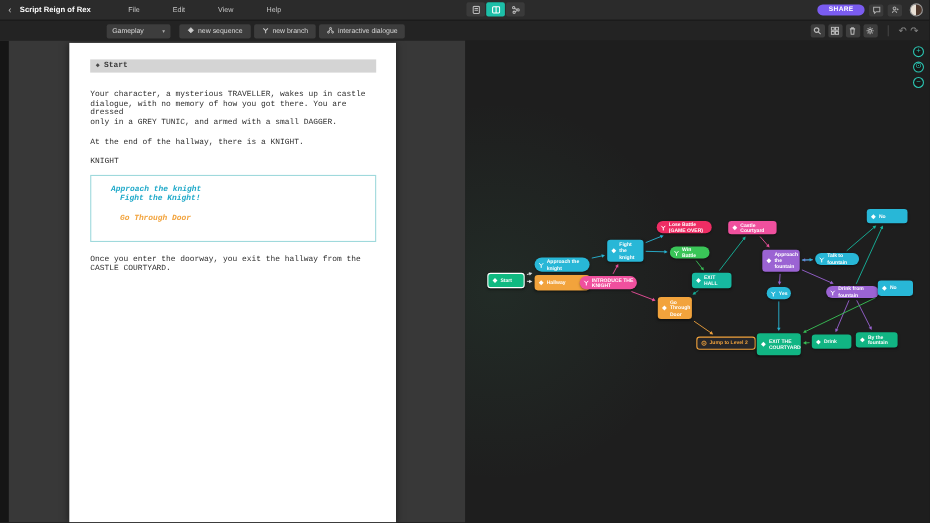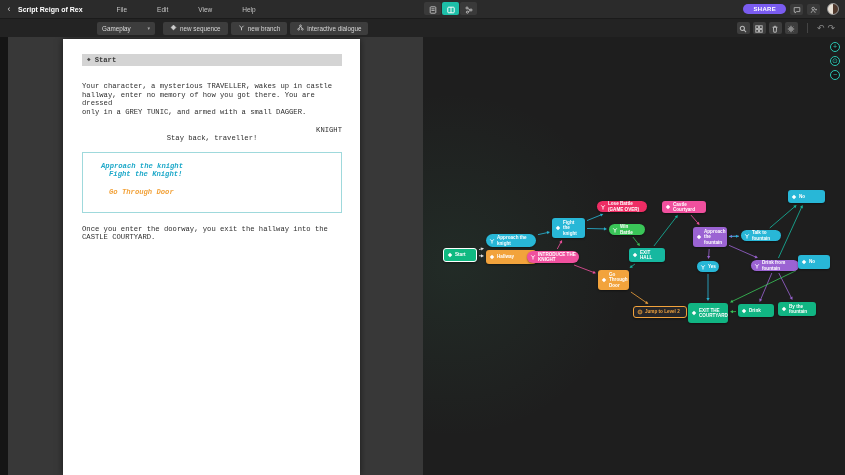--- a/index.html
+++ b/index.html
@@ -57,21 +57,21 @@
   .side-strip { position:absolute; left:0; top:0; width:8px; height:100%; background:#151515; }
   .page { position:absolute; left:63px; top:2px; width:297px; height:436px;
           background:#ffffff; box-shadow:0 0 7px rgba(0,0,0,.55); }
   .page-inner { padding:15px 18px 0 19px; font-family:"Liberation Mono","DejaVu Sans Mono",monospace;
                 font-size:7.2px; line-height:8.7px; color:#2e2e2e; }
   .element-header { background:#d4d4d4; height:12px; display:flex; align-items:center;
                     gap:4px; padding:0 5px; margin-bottom:16px; font-weight:bold;
                     color:#3a3a3a; font-size:7.2px; }
   .eh-icon { font-size:6px; color:#4a4a4a; }
   .para { white-space:pre-wrap; margin-bottom:8.7px; }
-  .dlg-char { text-align:right; margin-top:4px; }
+  .dlg-char { text-align:left; margin-top:4px; }
   .dlg-line { text-align:center; margin-bottom:8.7px; }
   .options-box { border:1px solid #9fd9dc; margin:7px 0 12px 0; padding:9px 4px 16px 0; }
   .option { font-style:italic; font-weight:bold; font-size:7.2px; line-height:8px; }
   .option.o1 { margin-left:18px; }
   .option.o2 { margin-left:26px; }
   .option.o3 { margin-left:26px; margin-top:10px; }
 
   
   .graph-panel { flex:1; position:relative;
      background:radial-gradient(circle at 7% 52%, rgba(70,160,115,.10), rgba(0,0,0,0) 38%), #1e1e1e; }
@@ -231,30 +231,30 @@
 
   <div class="script-panel">
     <div class="side-strip"></div>
     <div class="page">
       <div class="page-inner">
         <div class="element-header">
           <span class="eh-icon">◆</span>
           <span>Start</span>
         </div>
         <div class="para">Your character, a mysterious TRAVELLER, wakes up in castle
-hallway, enter no memory of how you got there. You are dressed
+dialogue, with no memory of how you got there. You are dressed
 only in a GREY TUNIC, and armed with a small DAGGER.</div>
+        <div class="para">At the end of the hallway, there is a KNIGHT.</div>
         <div class="dlg-char">KNIGHT</div>
-        <div class="dlg-line">Stay back, traveller!</div>
         <div class="options-box">
           <div class="option o1" style="color: rgb(31, 169, 201);">Approach the knight</div>
           <div class="option o2" style="color: rgb(31, 169, 201);">Fight the Knight!</div>
           <div class="option o3" style="color: rgb(242, 163, 60);">Go Through Door</div>
         </div>
-        <div class="para">Once you enter the doorway, you exit the hallway into the
+        <div class="para">Once you enter the doorway, you exit the hallway from the
 CASTLE COURTYARD.</div>
       </div>
     </div>
   </div>
 
   <div class="graph-panel">
     <svg id="edges">
         <line x1="56" y1="212.59803921568627" x2="59.07624200588536" y2="211.7234213904836" stroke="#e8e8e8" stroke-width="0.9" opacity="0.9"></line>
         <polygon points="61,211.1764705882353 58.55192365062668,213.53590318689945 57.676802367029424,210.457890396316" fill="#e8e8e8" opacity="0.95"></polygon>
         <line x1="56" y1="218.7450980392157" x2="59.00153609853692" y2="218.86280533719753" stroke="#e8e8e8" stroke-width="0.9" opacity="0.9"></line>

